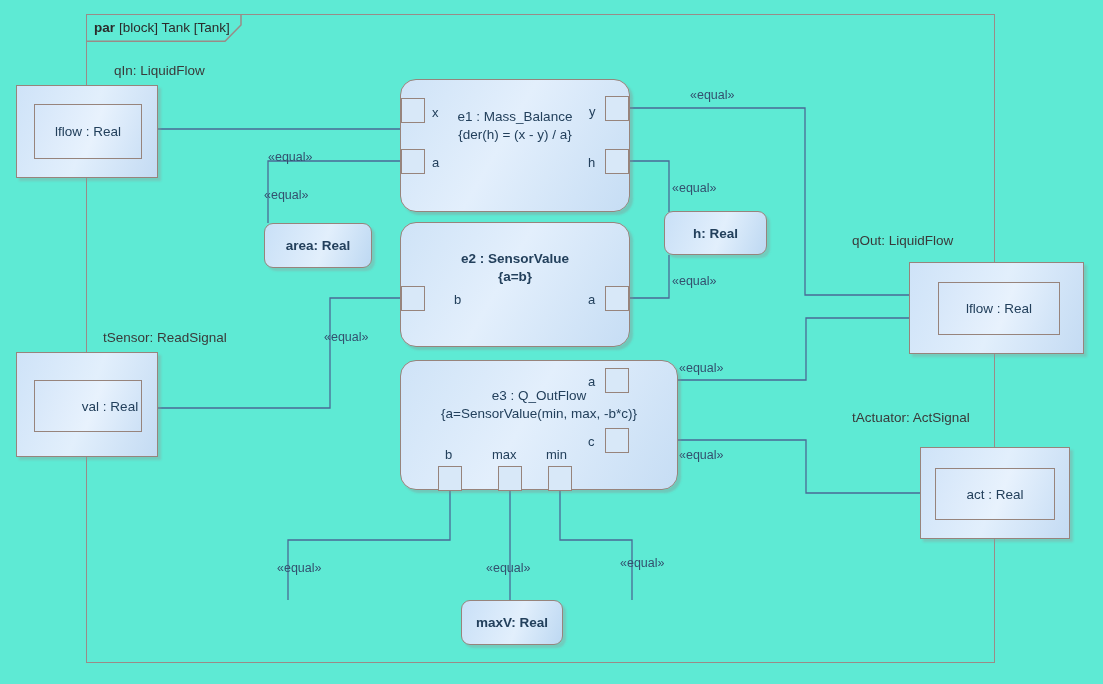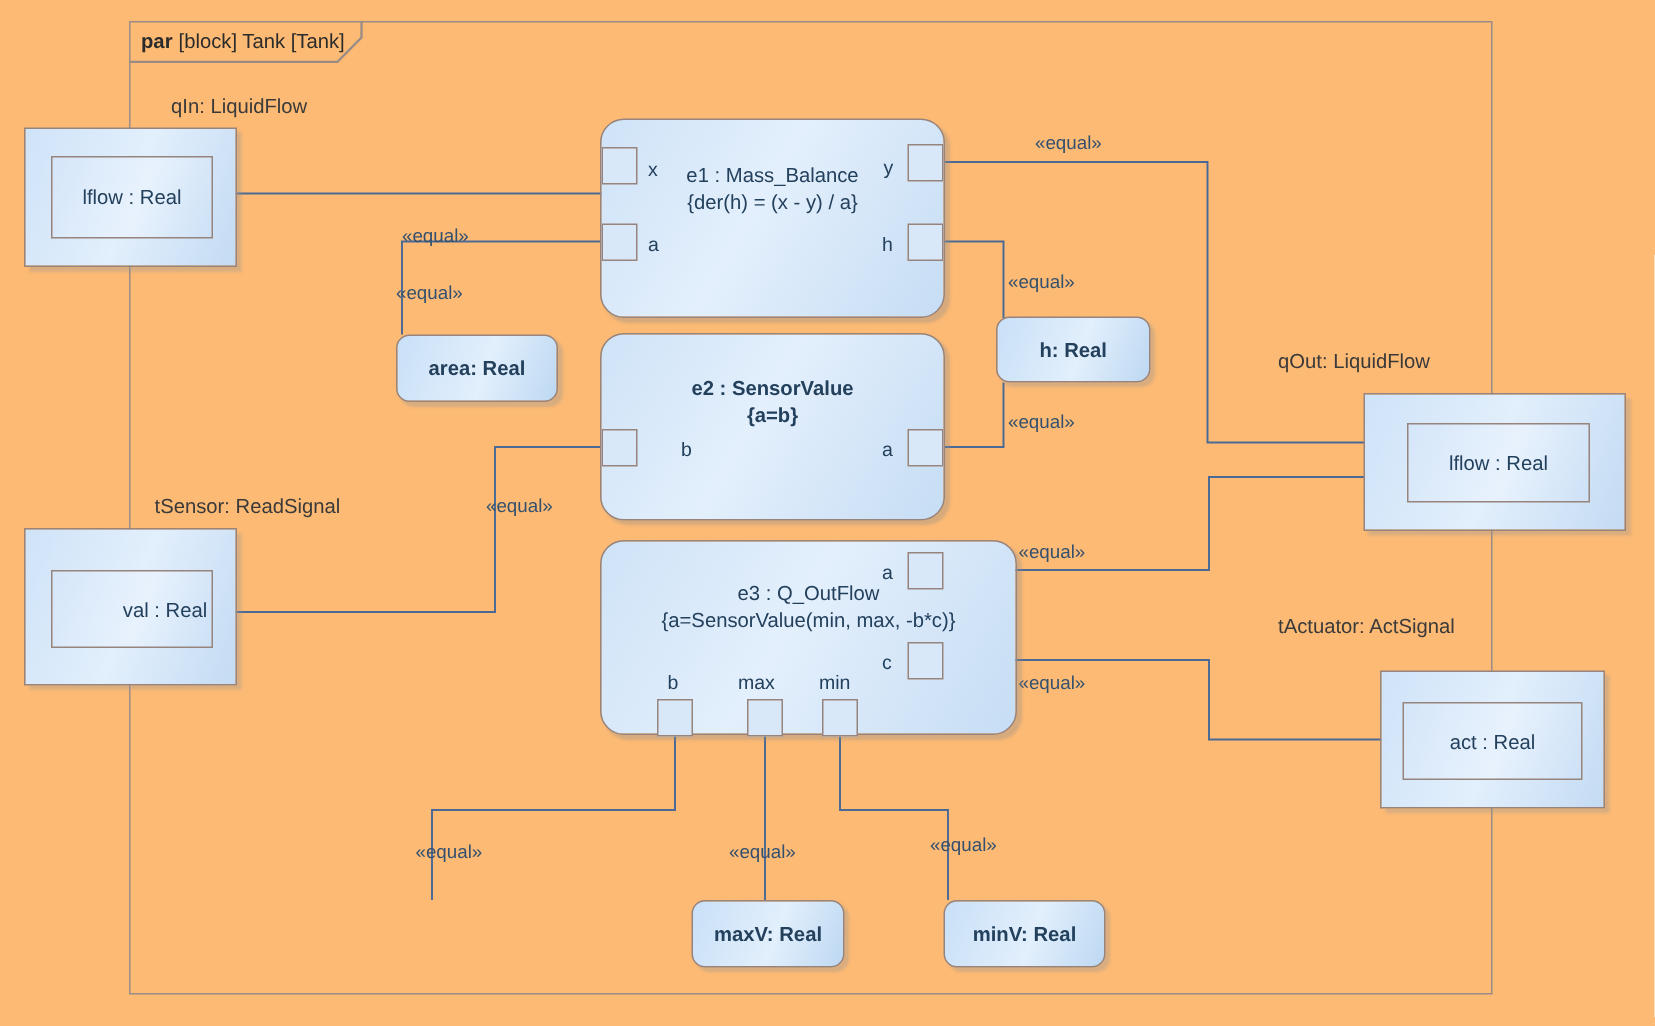--- a/index.html
+++ b/index.html
@@ -4,21 +4,21 @@
 <style>
   html, body {
     margin: 0;
     padding: 0;
     background: #ffffff;
   }
   #canvas {
     position: relative;
     width: 1103px;
     height: 684px;
-    background: #fdba74;
+    background: #5eead4;
     font-family: "Liberation Sans", sans-serif;
     overflow: hidden;
   }
   
   .frame {
     position: absolute;
     left: 86px;
     top: 14px;
     width: 909px;
     height: 649px;
@@ -264,15 +264,14 @@
   <div class="port" style="left:438px; top:466px;"></div>
   <div class="port-label" style="left:445px; top:447px;">b</div>
   <div class="port" style="left:498px; top:466px;"></div>
   <div class="port-label" style="left:492px; top:447px;">max</div>
   <div class="port" style="left:548px; top:466px;"></div>
   <div class="port-label" style="left:546px; top:447px;">min</div>
 
   <div class="vblock" style="left:264px; top:223px; width:108px; height:45px;">area: Real</div>
   <div class="vblock" style="left:664px; top:211px; width:103px; height:44px;">h: Real</div>
   <div class="vblock" style="left:461px; top:600px; width:102px; height:45px;">maxV: Real</div>
-  <div class="vblock" style="left:629px; top:600px; width:108px; height:45px;">minV: Real</div>
 
 </div>
 
 </body></html>

